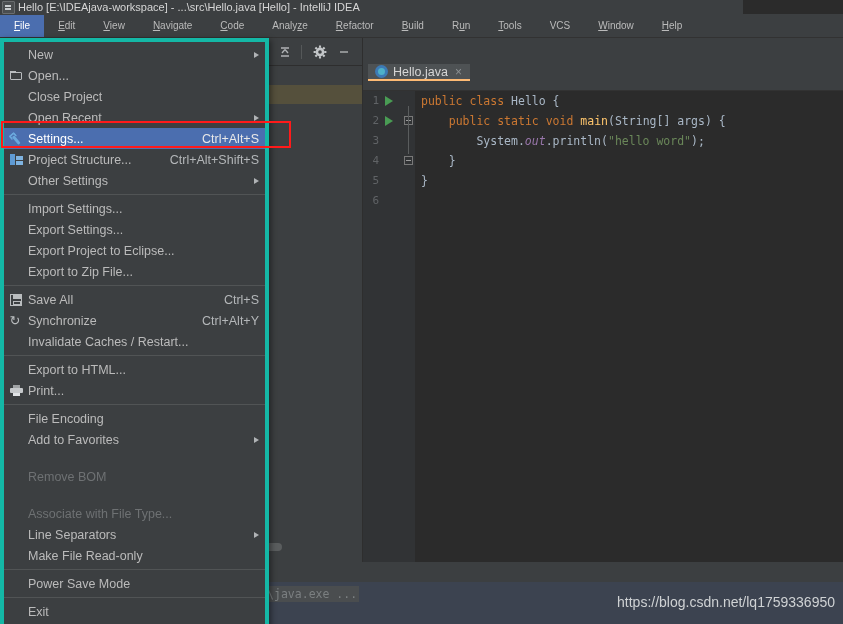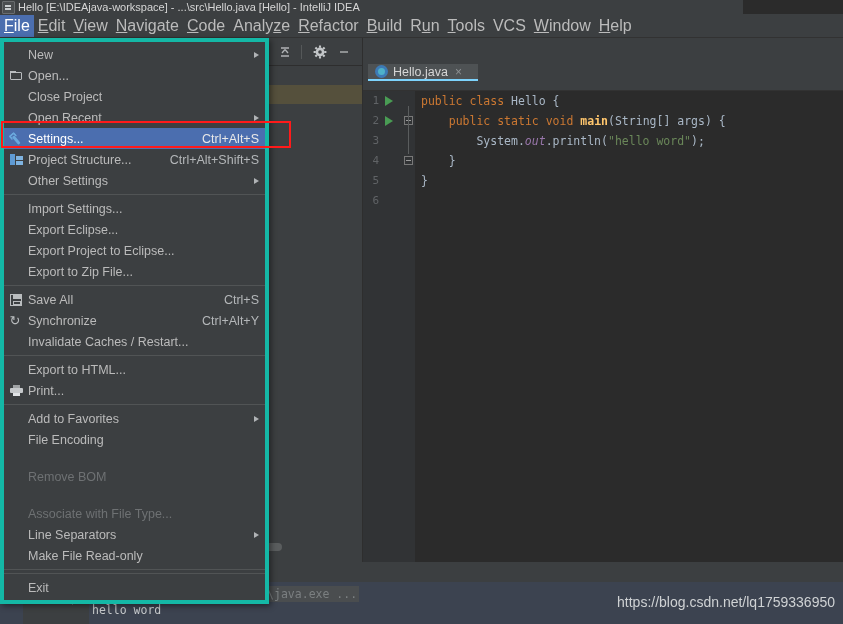--- a/index.html
+++ b/index.html
@@ -45,22 +45,22 @@
 
   
   #menubar {
     position: absolute; left: 0; top: 14px; width: 843px; height: 24px;
     background: #3c3f41;
     display: flex; align-items: center;
     border-bottom: 1px solid #323232;
     box-sizing: border-box;
   }
   .menubar-item {
-    padding: 3px 4px;
-    font-size: 16px;
+    padding: 3px 14px;
+    font-size: 10px;
     color: #bbbbbb;
     line-height: 16px;
     white-space: nowrap;
   }
   .menubar-item.active {
     background: #4b6eaf;
     color: #ffffff;
   }
   .mn { text-decoration: underline; }
 
@@ -122,23 +122,23 @@
     box-sizing: border-box;
   }
   #tabs-topfill {
     position: absolute; left: 0; top: 0; width: 480px; height: 26px;
     background: #3c3f41;
   }
   .editor-tab {
     position: absolute; left: 5px; top: 0px;
     height: 17px; box-sizing: border-box;
     display: flex; align-items: center;
-    padding: 0 16px 0 7px;
+    padding: 0 8px 0 7px;
     background: #4e5254;
-    border-bottom: 2px solid #7dd3fc;
+    border-bottom: 2px solid #fdba74;
     font-size: 12.5px; color: #d6d6d6;
   }
   .tab-file-icon {
     width: 13px; height: 13px; margin-right: 5px; flex: none;
     border-radius: 50%;
     background: #3d7ab5;
     position: relative;
   }
   .tab-file-icon::after {
     content: ""; position: absolute; left: 3px; top: 3px;
@@ -192,21 +192,21 @@
     position: absolute; left: 52px; top: 0; width: 428px; height: 374px;
     padding-left: 6px; box-sizing: border-box;
   }
   .code-line {
     height: 20px; line-height: 20px; white-space: pre;
     font-family: "DejaVu Sans Mono", monospace;
     font-size: 11.5px;
   }
   .kw { color: #cc7832; }
   .cls { color: #a9b7c6; }
-  .mth { color: #ffc66d; font-weight: bold; }
+  .mth { color: #ffc66d; font-weight: normal; }
   .fld { color: #9876aa; font-style: italic; }
   .str { color: #6a8759; }
   .pln { color: #a9b7c6; }
 
   
   #run-panel {
     position: absolute; left: 0; top: 562px; width: 843px; height: 62px;
     background: #3c3f41;
   }
   #run-tabs {
@@ -556,21 +556,21 @@
         <span class="mi-label">Other Settings</span>
         <span class="mi-arrow"></span>
       </div>
       <div class="menu-sep"></div>
       <div class="menu-item">
         <span class="mi-icon"></span>
         <span class="mi-label">Import Settings...</span>
       </div>
       <div class="menu-item">
         <span class="mi-icon"></span>
-        <span class="mi-label">Export Eclipse...</span>
+        <span class="mi-label">Export Settings...</span>
       </div>
       <div class="menu-item">
         <span class="mi-icon"></span>
         <span class="mi-label">Export Project to Eclipse...</span>
       </div>
       <div class="menu-item">
         <span class="mi-icon"></span>
         <span class="mi-label">Export to Zip File...</span>
       </div>
       <div class="menu-sep"></div>
@@ -599,45 +599,49 @@
       </div>
       <div class="menu-item">
         <span class="mi-icon">
           <span class="ic-print"></span>
         </span>
         <span class="mi-label">Print...</span>
       </div>
       <div class="menu-sep"></div>
       <div class="menu-item">
         <span class="mi-icon"></span>
+        <span class="mi-label">File Encoding</span>
+      </div>
+      <div class="menu-item">
+        <span class="mi-icon"></span>
         <span class="mi-label">Add to Favorites</span>
         <span class="mi-arrow"></span>
       </div>
-      <div class="menu-item">
-        <span class="mi-icon"></span>
-        <span class="mi-label">File Encoding</span>
-      </div>
       <div class="menu-item disabled">
         <span class="mi-icon"></span>
         <span class="mi-label">Remove BOM</span>
       </div>
       <div class="menu-item disabled">
         <span class="mi-icon"></span>
         <span class="mi-label">Associate with File Type...</span>
       </div>
       <div class="menu-item">
         <span class="mi-icon"></span>
         <span class="mi-label">Line Separators</span>
         <span class="mi-arrow"></span>
       </div>
       <div class="menu-item">
         <span class="mi-icon"></span>
         <span class="mi-label">Make File Read-only</span>
       </div>
       <div class="menu-sep"></div>
+      <div class="menu-item">
+        <span class="mi-icon"></span>
+        <span class="mi-label">Power Save Mode</span>
+      </div>
       <div class="menu-sep"></div>
       <div class="menu-item">
         <span class="mi-icon"></span>
         <span class="mi-label">Exit</span>
       </div>
     </div>
 
   <div id="settings-annotation" style="top: 121px; height: 27px; border-color: rgb(255, 26, 26);"></div>
 
 </div>

